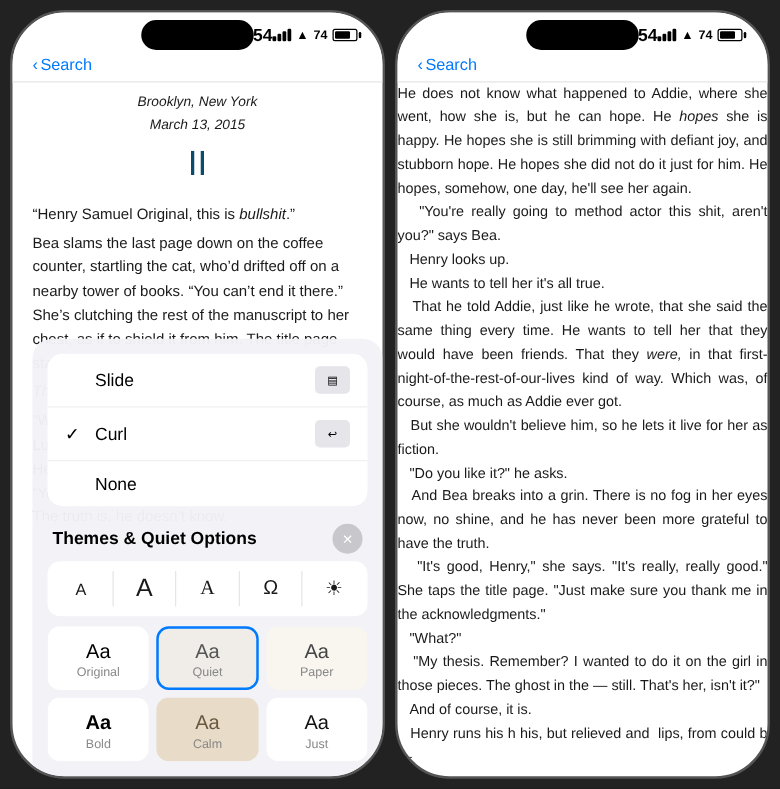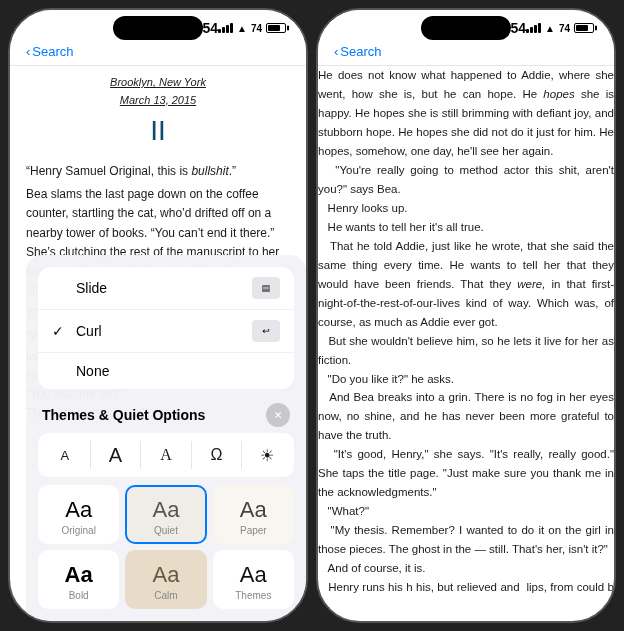--- a/index.html
+++ b/index.html
@@ -97,21 +97,20 @@
     }
 
     .book-header {
       text-align: center;
       margin-bottom: 8px;
     }
 
     .book-header .location {
       font-style: italic;
       font-size: 11px;
-      text-decoration: underline;
     }
 
     .book-header .chapter {
       font-size: 28px;
       color: #0c4a6e;
       font-weight: 300;
     }
 
     
     .overlay-panel {
@@ -231,21 +230,21 @@
       text-align: center;
       border: 2px solid transparent;
       cursor: pointer;
     }
 
     .theme-card.selected {
       border-color: #007AFF;
     }
 
     .theme-card .theme-aa {
-      font-size: 22px;
+      font-size: 16px;
       font-weight: 500;
       margin-bottom: 2px;
     }
 
     .theme-card .theme-name {
       font-size: 10px;
       color: #888;
     }
 
     .theme-original { background: #fff; }
@@ -434,21 +433,21 @@
           <div class="theme-card theme-bold">
             <div class="theme-aa" style="color:#000;font-weight:700;">Aa</div>
             <div class="theme-name">Bold</div>
           </div>
           <div class="theme-card theme-calm">
             <div class="theme-aa" style="color:#6b5840;">Aa</div>
             <div class="theme-name">Calm</div>
           </div>
           <div class="theme-card theme-focus">
             <div class="theme-aa" style="color:#111;">Aa</div>
-            <div class="theme-name">Themes</div>
+            <div class="theme-name">Just</div>
           </div>
         </div>
       </div>
     </div>
   </div>
 
   <div class="phone">
 
     <div class="status-bar">
       <span class="time">2:54</span>

